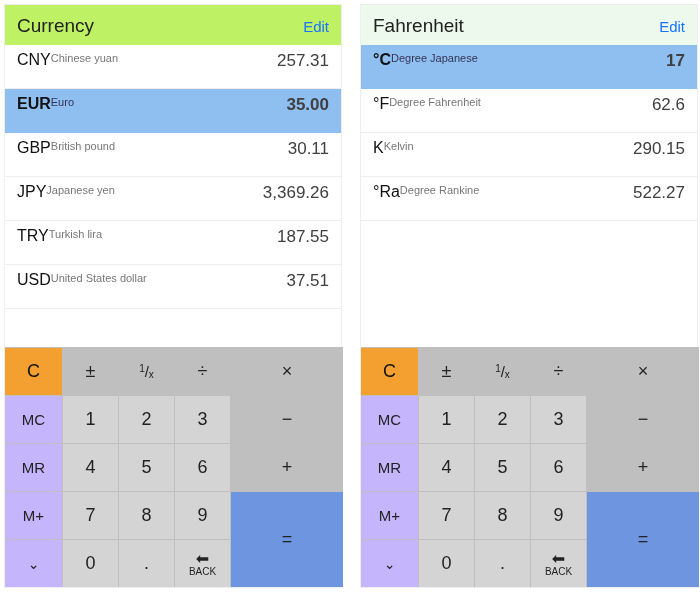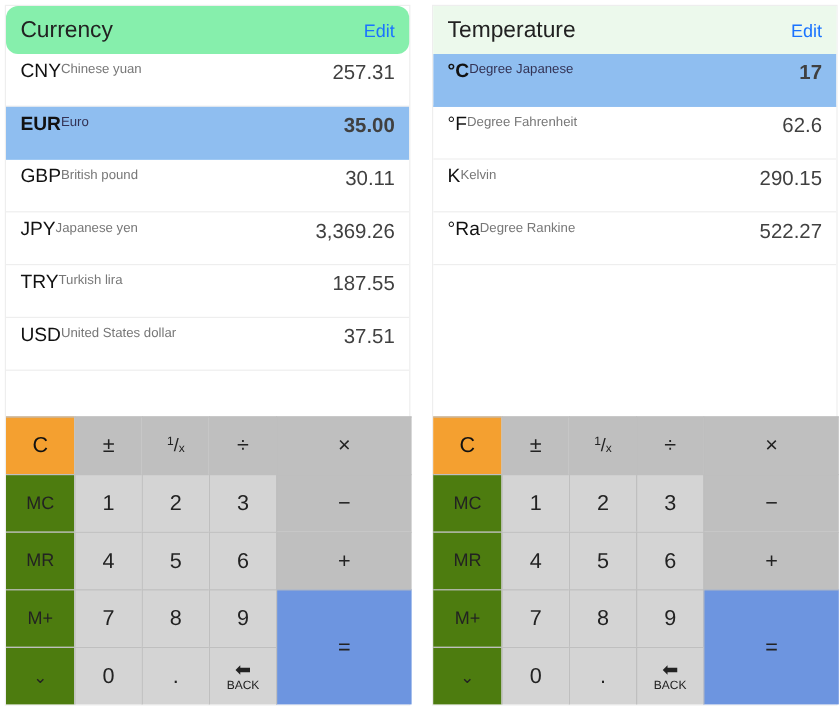--- a/index.html
+++ b/index.html
@@ -21,21 +21,21 @@
     background: #fff;
     border: 1px solid #eee;
   }
   .header {
     display: flex;
     align-items: center;
     justify-content: space-between;
     padding: 8px 12px 6px 12px;
     height: 40px;
   }
-  .header.pink { background: #86efac; border-radius: 10px; }
+  .header.pink { background: #bef264; }
   .header.green { background: #ecf9ec; }
   .header-title { font-size: 19px; font-weight: 400; color: #222; }
   .header-edit { font-size: 15px; color: #1a73ff; font-weight: 500; cursor: pointer; text-align: center; }
   .list { flex: 1 1 auto; overflow: hidden; }
   .row {
     display: flex;
     justify-content: space-between;
     align-items: flex-start;
     padding: 6px 12px 4px 12px;
     border-bottom: 1px solid #eee;
@@ -62,21 +62,21 @@
     font-size: 18px;
     color: #222;
     border-top: 1px solid #bfbfbf;
     border-left: 1px solid #bfbfbf;
     user-select: none;
     cursor: pointer;
   }
   .key:first-child, .key.col0 { border-left: none; }
   .key.light { background: #d4d4d4; }
   .key.dark  { background: #bfbfbf; font-weight: 400; }
-  .key.side  { background: #4d7c0f; font-size: 15px; }
+  .key.side  { background: #c4b5fd; font-size: 15px; }
   .key.orange { background: #f4a030; color:#111; }
   .key.blue   { background: #6d95e0; }
   .key.back   { font-size: 10px; flex-direction: column; line-height:1; }
   .key.back .arrow { font-size: 16px; }
   .key.chev { font-size: 14px; }
   .frac { font-size: 15px; }
   .frac sup { font-size: 10px; vertical-align: 5px; }
   .frac sub { font-size: 10px; vertical-align: -1px; }
 </style>
 </head>
@@ -164,21 +164,21 @@
     <div class="key light">.</div>
     <div class="key light back">
         <span class="arrow">⬅</span>
         <span>BACK</span>
       </div>
   </div>
 </div>
 
 <div class="panel">
   <div class="header green">
-    <span class="header-title">Temperature</span>
+    <span class="header-title">Fahrenheit</span>
     <span class="header-edit">Edit</span>
   </div>
   <div class="list">
     <div class="row selected">
       <div class="row-left">
           <span class="row-code">°C</span>
           <span class="row-name">Degree Japanese</span>
         </div>
       <span class="row-val">17</span>
     </div>

